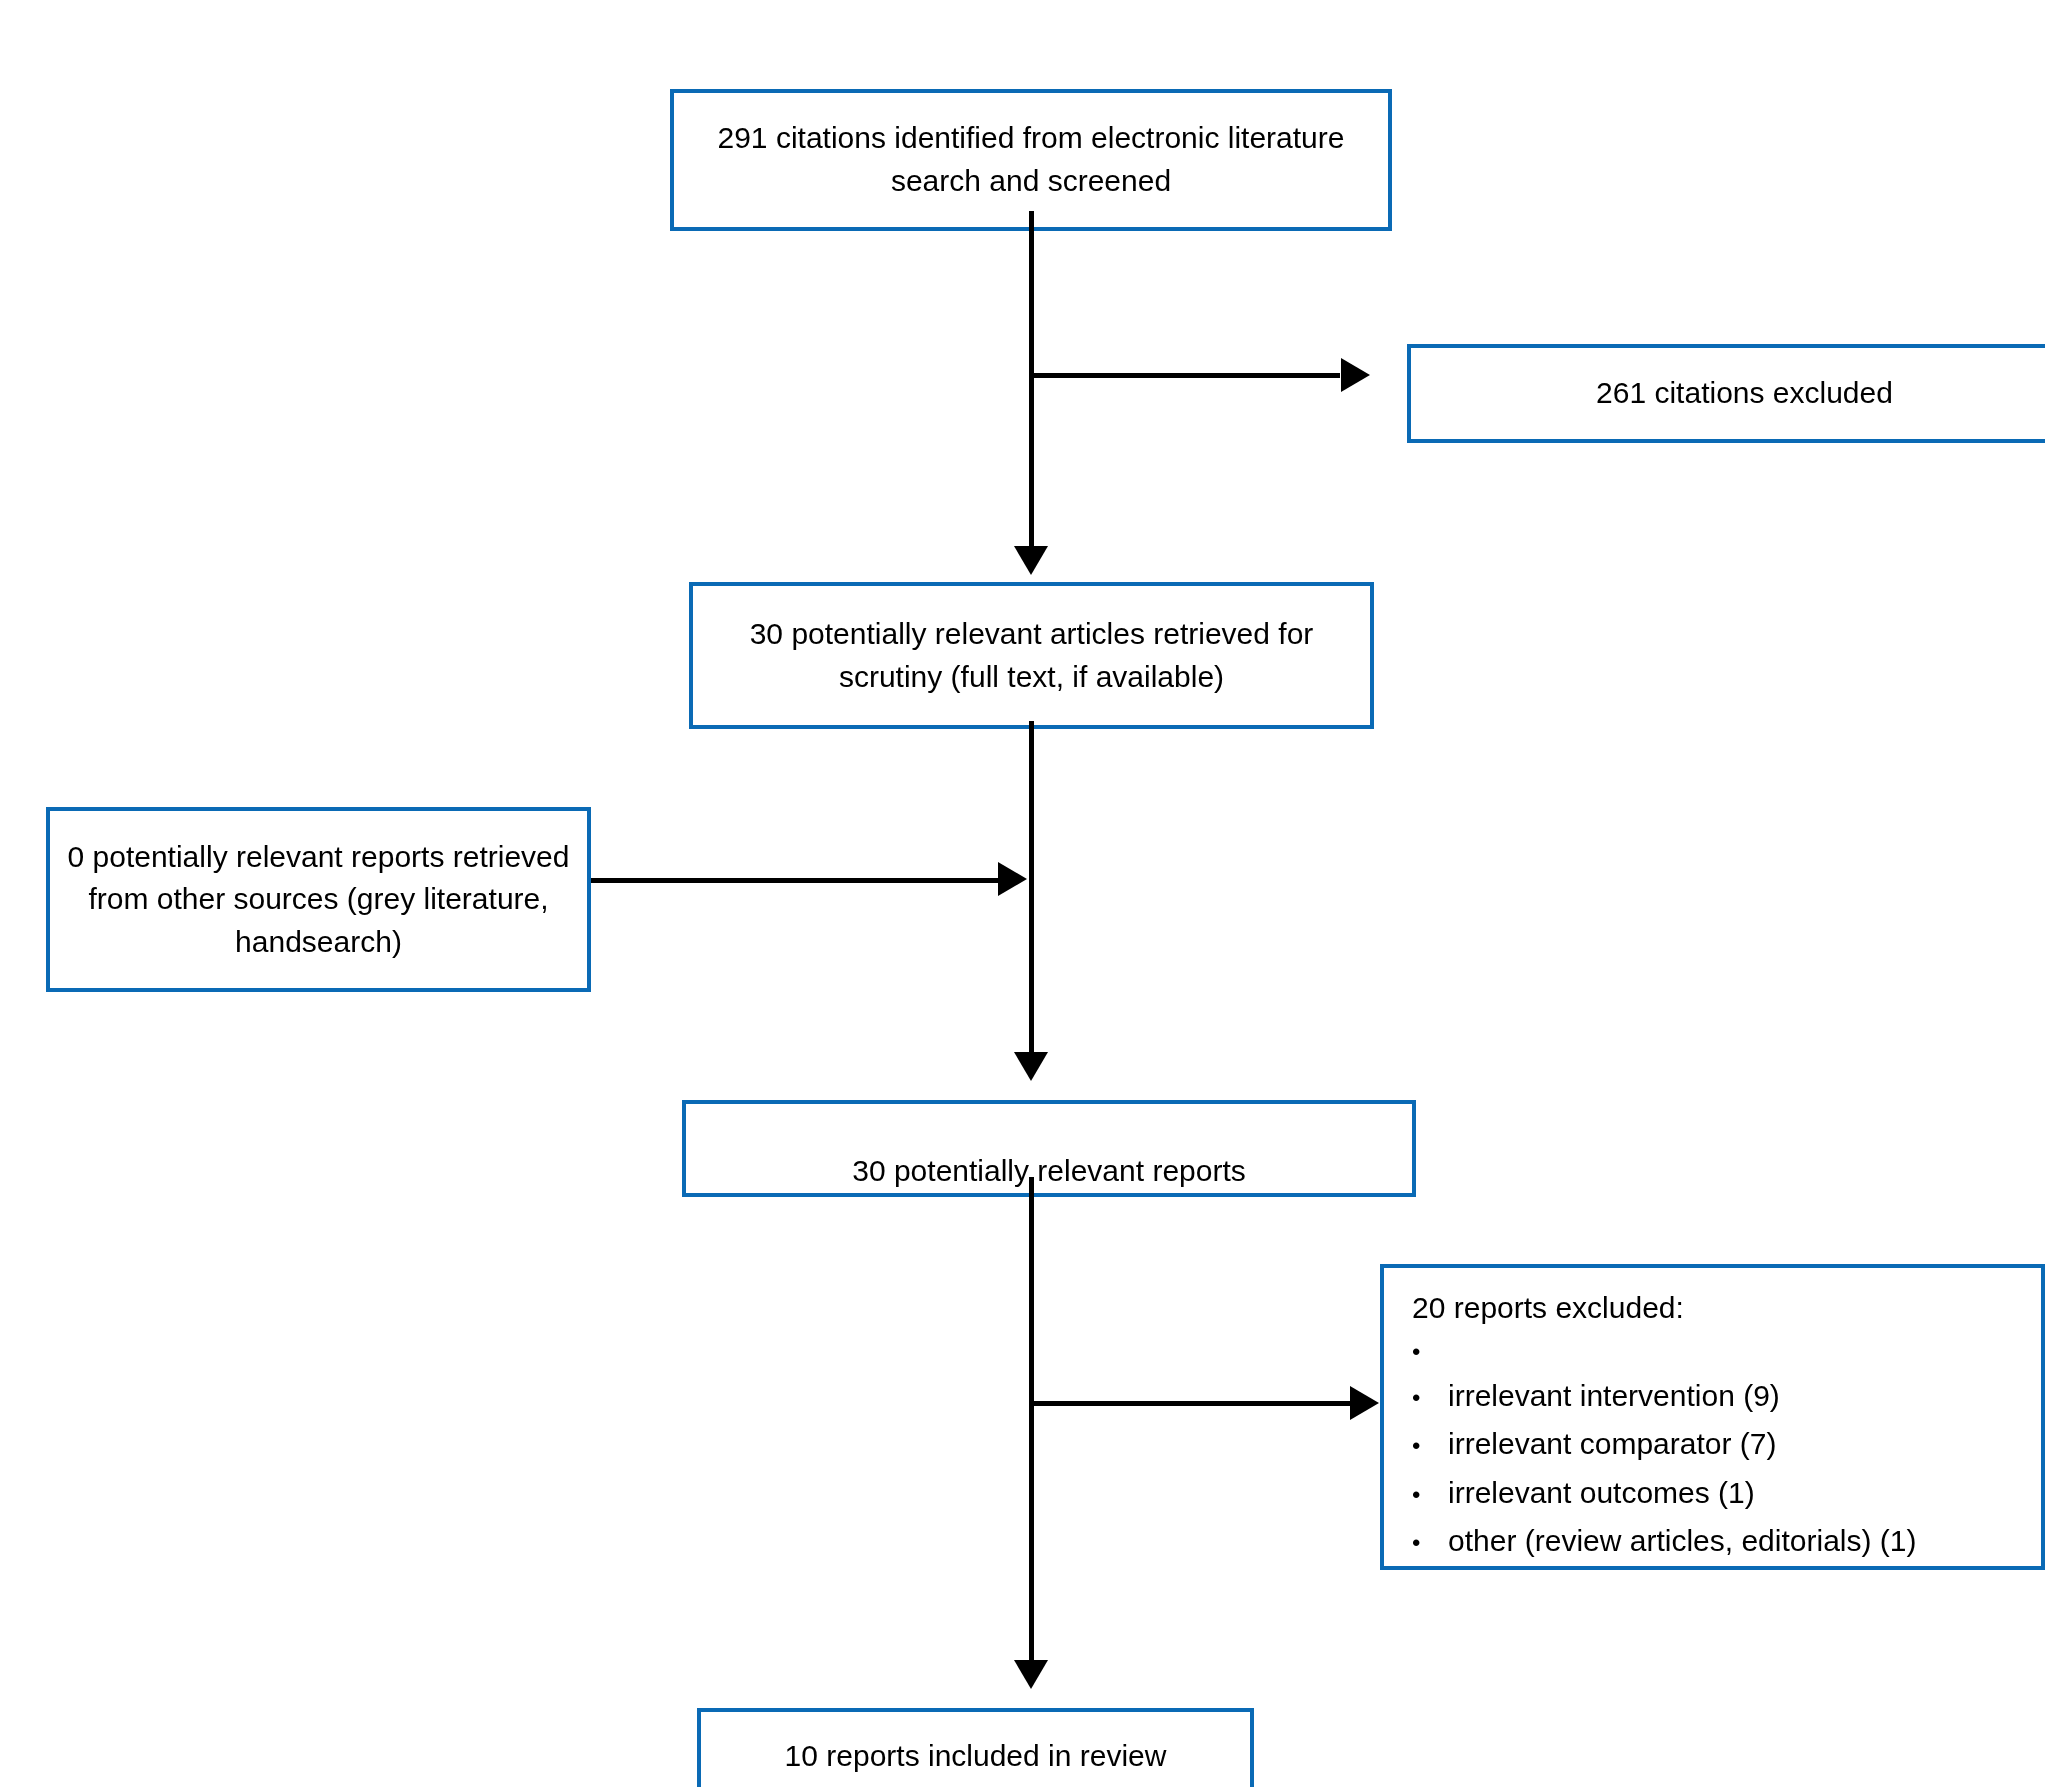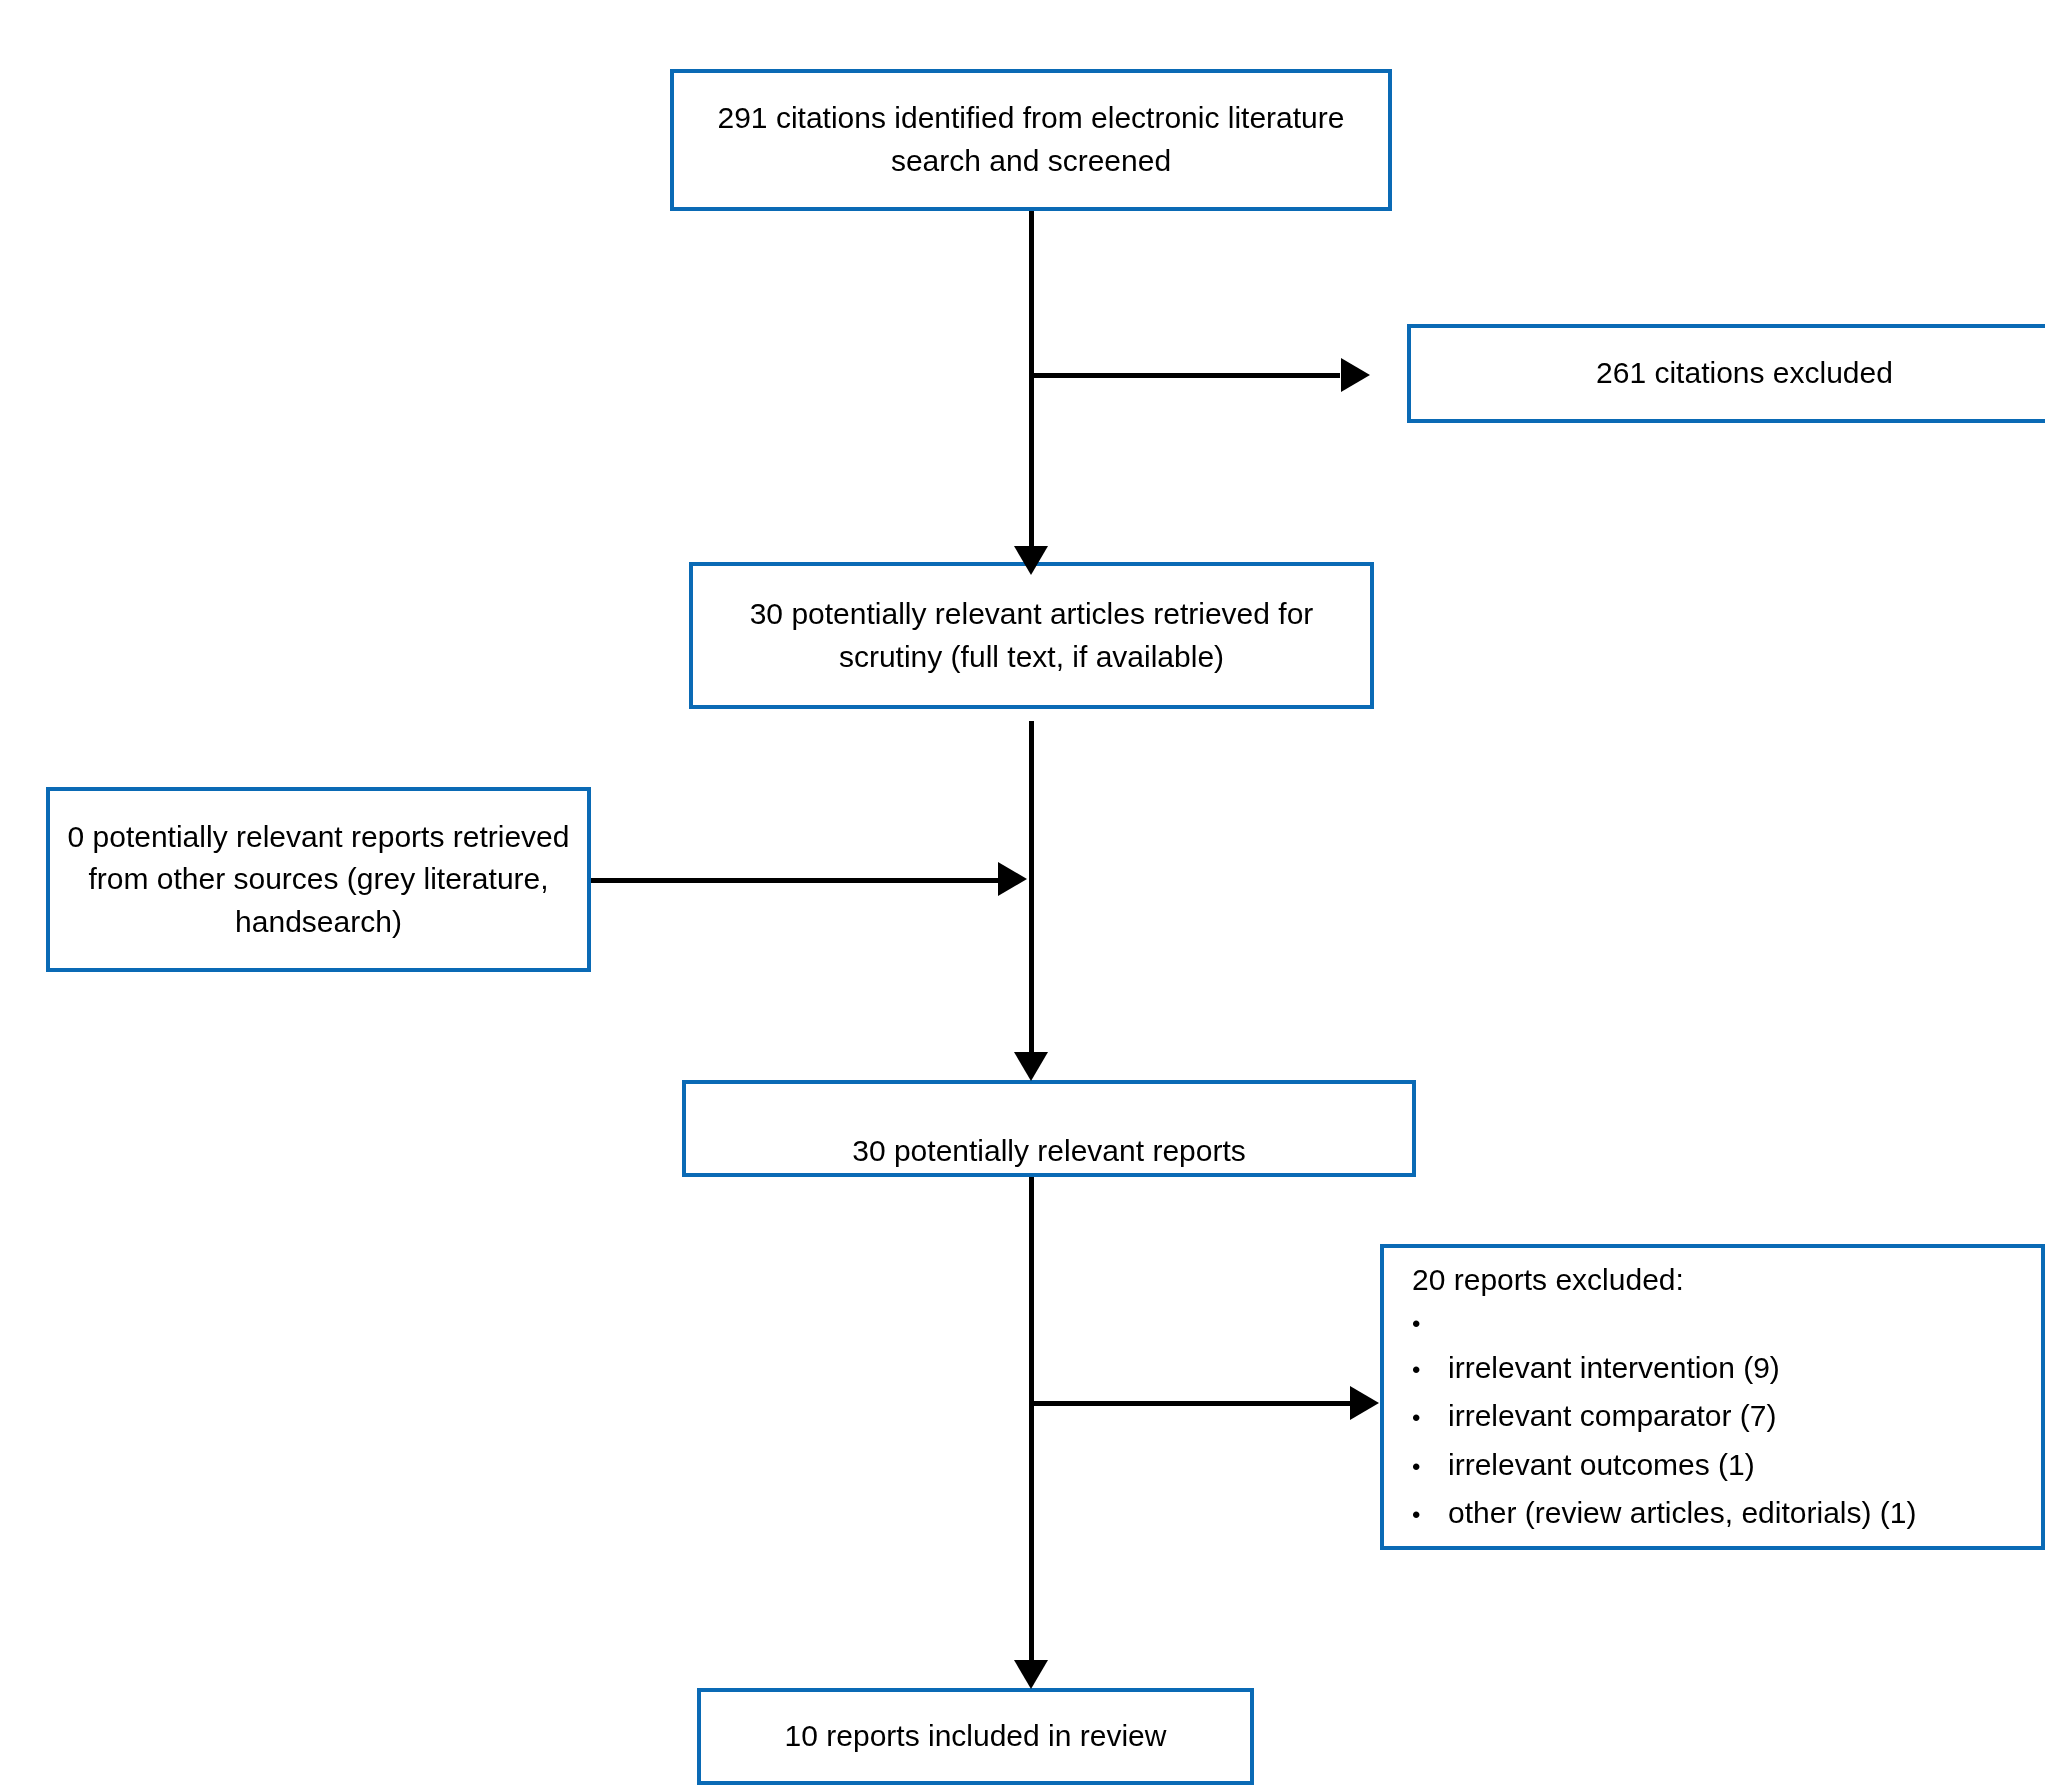--- a/index.html
+++ b/index.html
@@ -25,28 +25,29 @@
     box-sizing:border-box;
     border:4.6px solid var(--blue);
     background:#ffffff;
     display:flex;
     align-items:center;
     justify-content:center;
     text-align:center;
     font-size:30px;
     line-height:1.42;
     padding:0 18.5px;
+    margin-top:20px;
   }
   .b1{left:670px; top:69px;  width:722px; height:142px;}
   .b2{left:1407px; top:324px;  width:675px; height:99px;}
   .b3{left:689px; top:562px; width:685px; height:147px;}
   .b4{left:46px;  top:787px; width:545px; height:185px; padding:8px 14px;}
   .b5{left:682px; top:1080px; width:734px; height:97px;align-items:flex-end;}
   .b6{left:1380px; top:1244px; width:665px; height:306px;
-      flex-direction:column; align-items:flex-start; justify-content:center;
+      flex-direction:column; align-items:flex-start; justify-content:flex-end;
       text-align:left; padding:0 28px; line-height:1.62;}
   .b7{left:697px; top:1688px; width:557px; height:97px;}
   .b6 ul{list-style:none; margin:0; padding:0;}
   .b6 li{display:flex; align-items:baseline;}
   .b6 .dot{width:36px; flex:0 0 36px; font-size:24px;}
   .vline,.hline{position:absolute; background:var(--ink);}
   .vline{width:4.6px;}
   .hline{height:4.6px;}
   .v1{left:1029px; top:211px;  height:339px;}
   .v2{left:1029px; top:721px; height:332px;}

